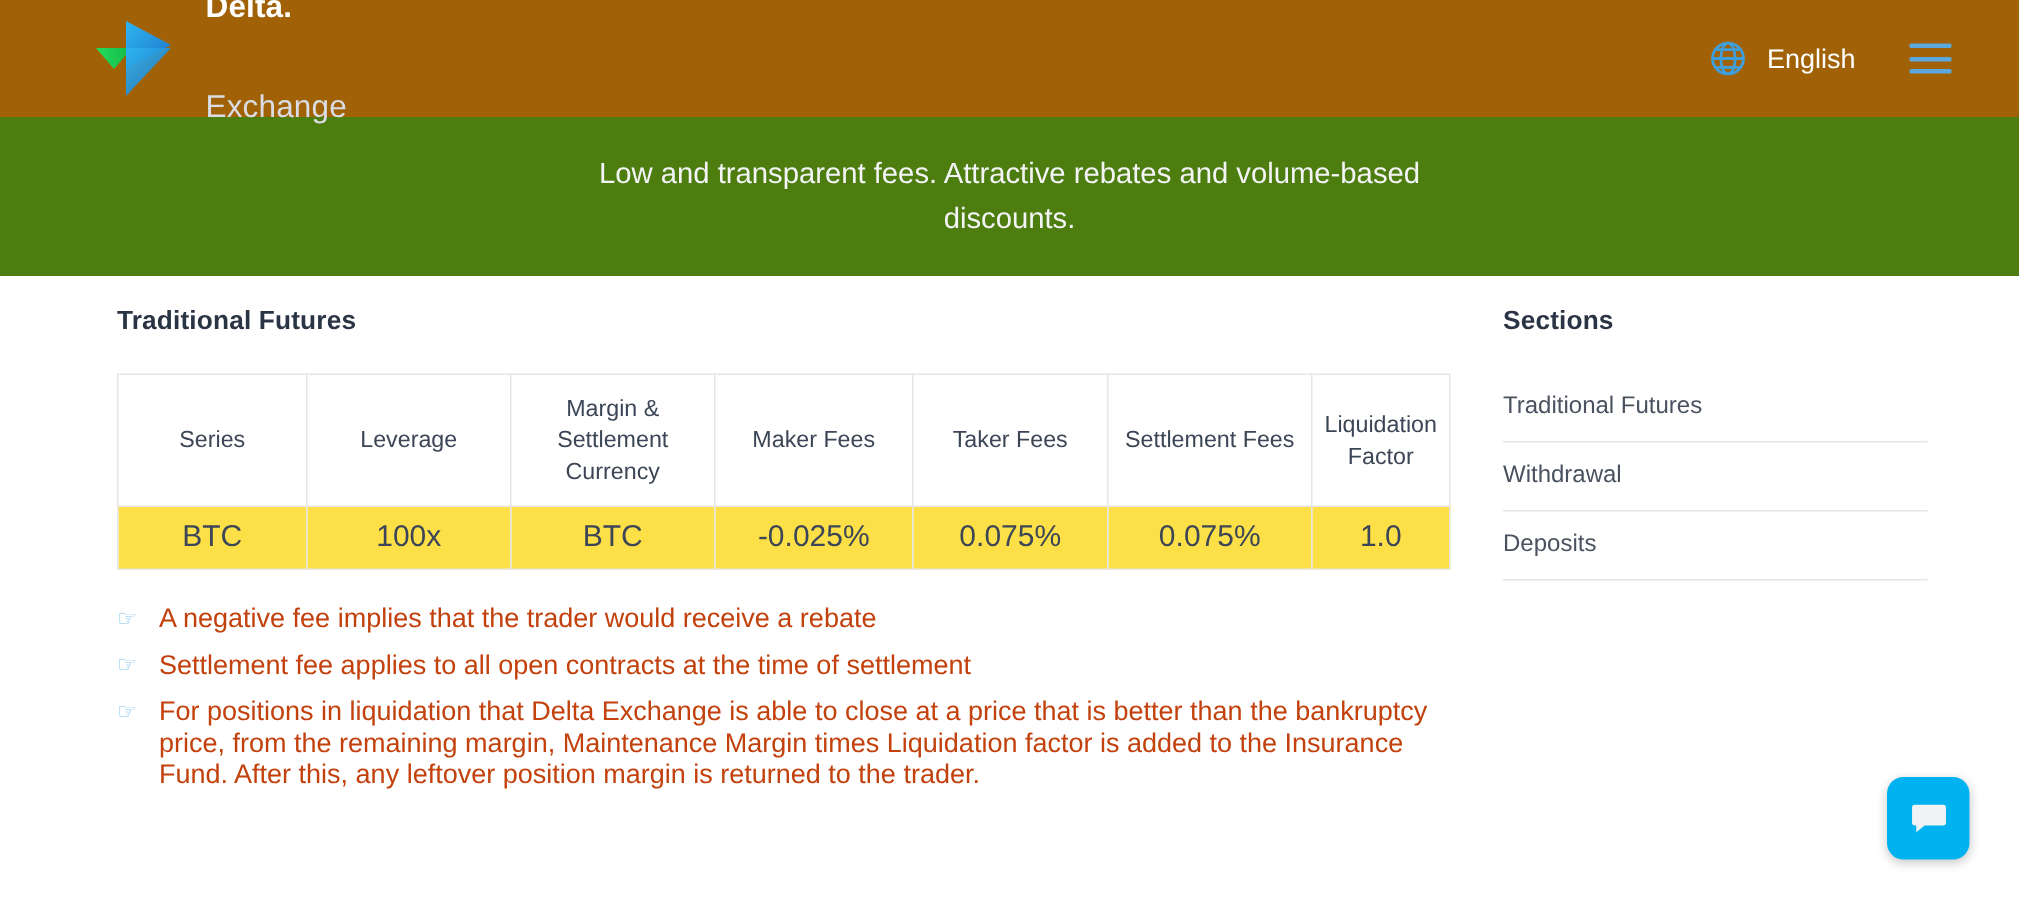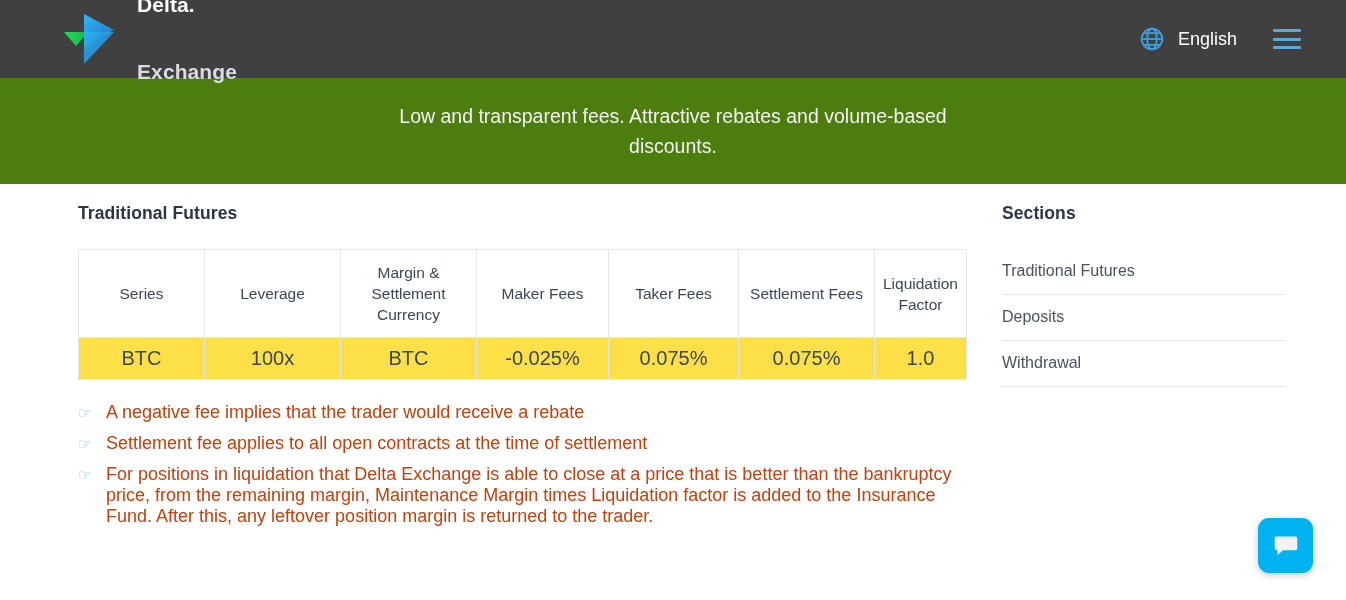--- a/index.html
+++ b/index.html
@@ -8,34 +8,34 @@
     height: 600px;
     overflow: hidden;
     background: #ffffff;
     font-family: "Liberation Sans", sans-serif;
     -webkit-font-smoothing: antialiased;
   }
 
   
   .header {
     height: 78px;
-    background: #404040;
+    background: #a16207;
     display: flex;
     align-items: center;
     justify-content: space-between;
     padding: 0 45px 0 62px;
   }
   .brand { display: flex; align-items: center; gap: 17px; }
   .brand-mark { width: 58px; height: 54px; display: block; }
   .brand-text { display: flex; flex-direction: column; line-height: 1.08; }
   .brand-line1 {
     color: #ffffff; font-size: 21px; font-weight: bold; letter-spacing: .1px;
   }
   .brand-line2 {
-    color: #d9dde3; font-size: 21px; font-weight: 700; letter-spacing: .1px; margin-top: 44px;
+    color: #d9dde3; font-size: 21px; font-weight: 400; letter-spacing: .1px; margin-top: 44px;
   }
   .header-right { display: flex; align-items: center; gap: 36px; }
   .lang { display: flex; align-items: center; gap: 13px; cursor: pointer; }
   .globe-icon { width: 26px; height: 26px; display: block; }
   .lang-label { color: #ffffff; font-size: 18px; }
   .hamburger {
     width: 28px; height: 20px; display: flex; flex-direction: column;
     justify-content: space-between; cursor: pointer;
   }
   .hamburger span {
@@ -265,22 +265,22 @@
         <span class="note-icon">☞</span>
         <span class="note-text">For positions in liquidation that Delta Exchange is able to close at a price that is better than the bankruptcy price, from the remaining margin, Maintenance Margin times Liquidation factor is added to the Insurance Fund. After this, any leftover position margin is returned to the trader.</span>
       </div>
     </div>
   </div>
 
   <div class="side-col">
     <div class="section-title">Sections</div>
     <div class="sections-list">
       <a>Traditional Futures</a>
+      <a>Withdrawal</a>
       <a>Deposits</a>
-      <a>Withdrawal</a>
     </div>
   </div>
 </div>
 
 <div class="chat-button">
   <svg class="chat-bubble" viewBox="0 0 26 24">
     <path d="M3.5 2.5 h19 a1.8 1.8 0 0 1 1.8 1.8 v10.2 a1.8 1.8 0 0 1 -1.8 1.8 h-12.4 l-5.6 4.6 v-4.6 h-1 a1.8 1.8 0 0 1 -1.8 -1.8 v-10.2 a1.8 1.8 0 0 1 1.8 -1.8 z" fill="#f0f2f4"></path>
   </svg>
 </div>
 

